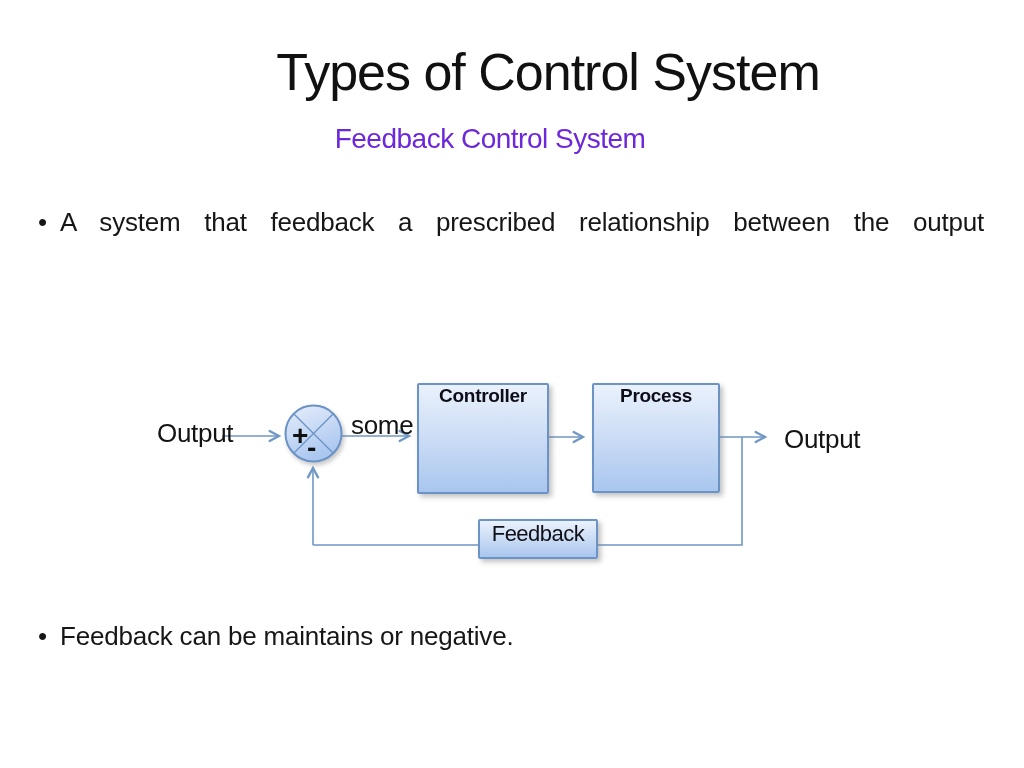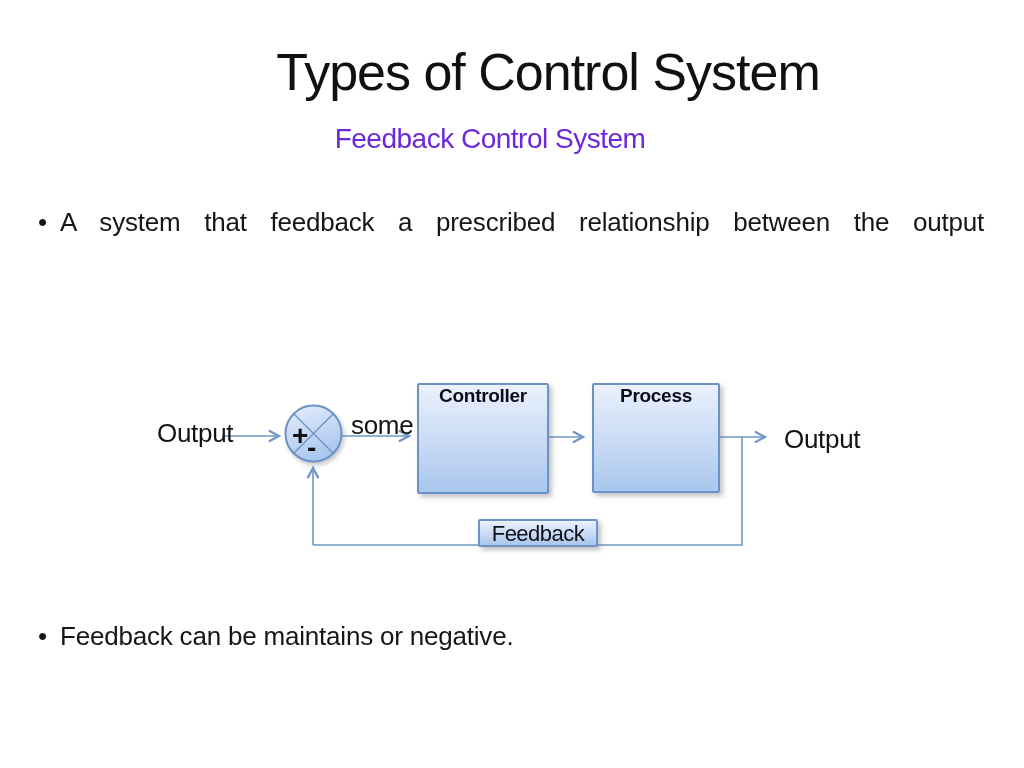--- a/index.html
+++ b/index.html
@@ -40,21 +40,21 @@
   .diagram-svg{position:absolute;left:0;top:0;width:1024px;height:768px;}
   .block{
     position:absolute;box-sizing:border-box;
     background:linear-gradient(180deg,#eaf1fc 0%,#cbdcf5 50%,#a9c6ee 100%);
     border:2px solid #6b93c6;border-radius:2px;
     box-shadow:3px 3px 5px rgba(120,120,120,0.45);
     display:flex;align-items:flex-start;justify-content:center;
   }
   .block-controller{left:417px;top:383px;width:132px;height:111px;}
   .block-process{left:592px;top:383px;width:128px;height:110px;}
-  .block-feedback{left:478px;top:519px;width:120px;height:28px;}
+  .block-feedback{left:478px;top:519px;width:120px;height:40px;}
   .block-label{font-weight:700;font-size:19px;letter-spacing:-0.3px;color:#0d0d1a;}
   .feedback-label{font-weight:400;font-size:22px;letter-spacing:-0.5px;color:#101018;}
 
   .diag-label{
     position:absolute;font-size:26px;line-height:26px;letter-spacing:-0.3px;
     color:#131313;white-space:nowrap;
   }
   .lbl-input{left:157px;top:420px;}
   .lbl-error{left:351px;top:412px;}
   .lbl-output{left:784px;top:426px;}

